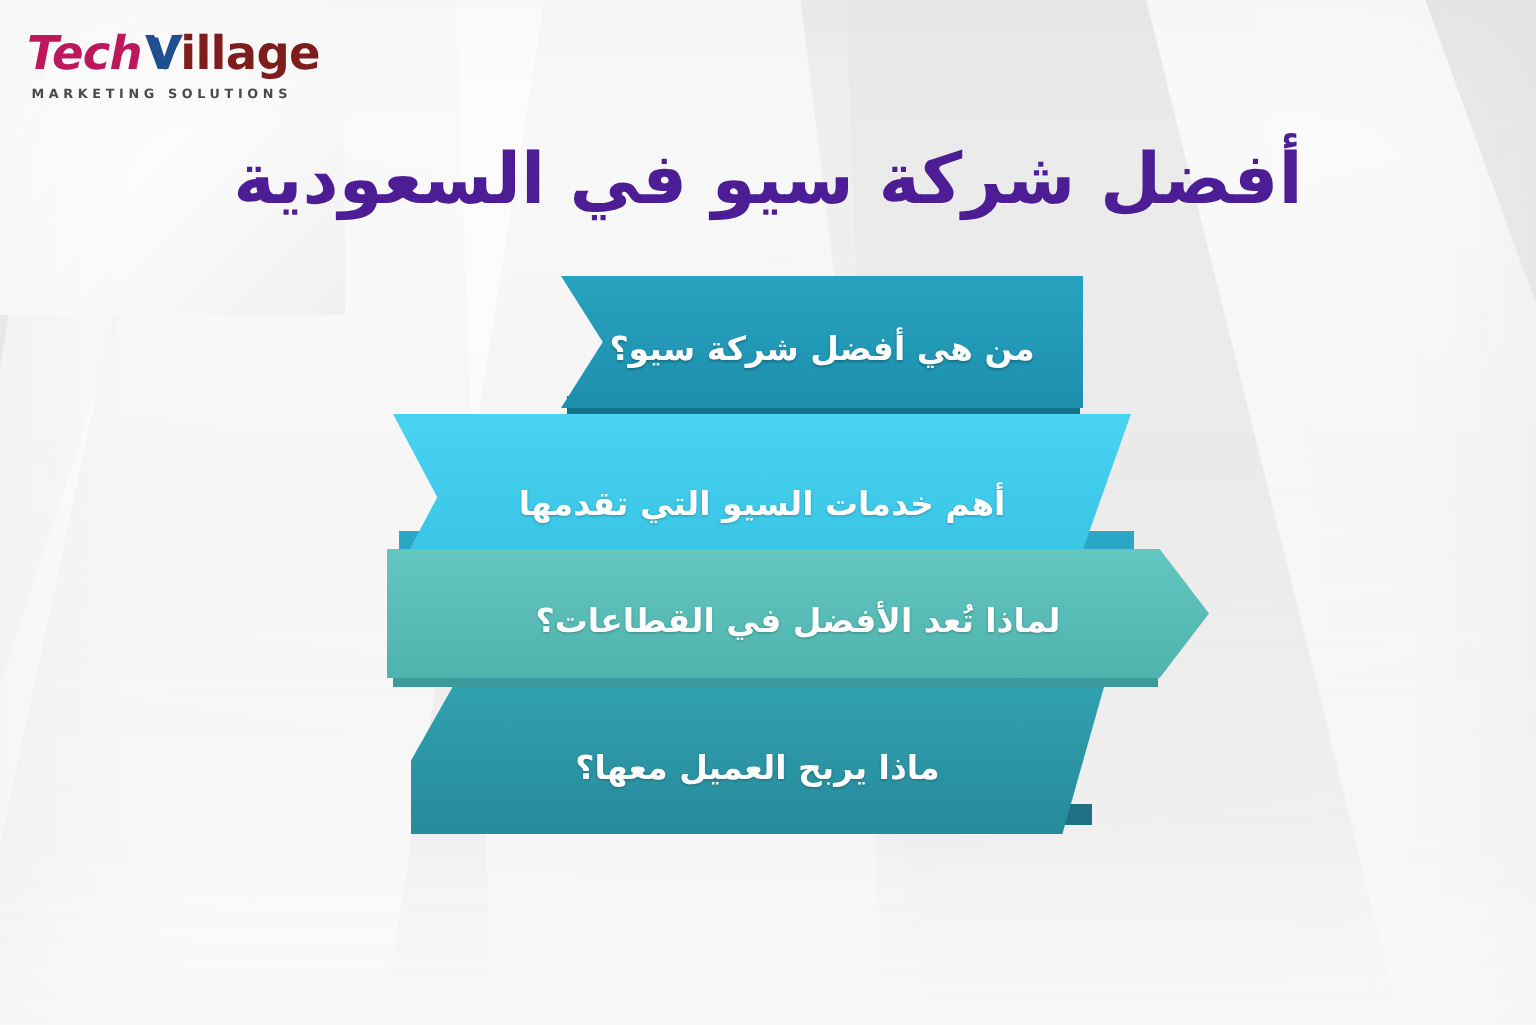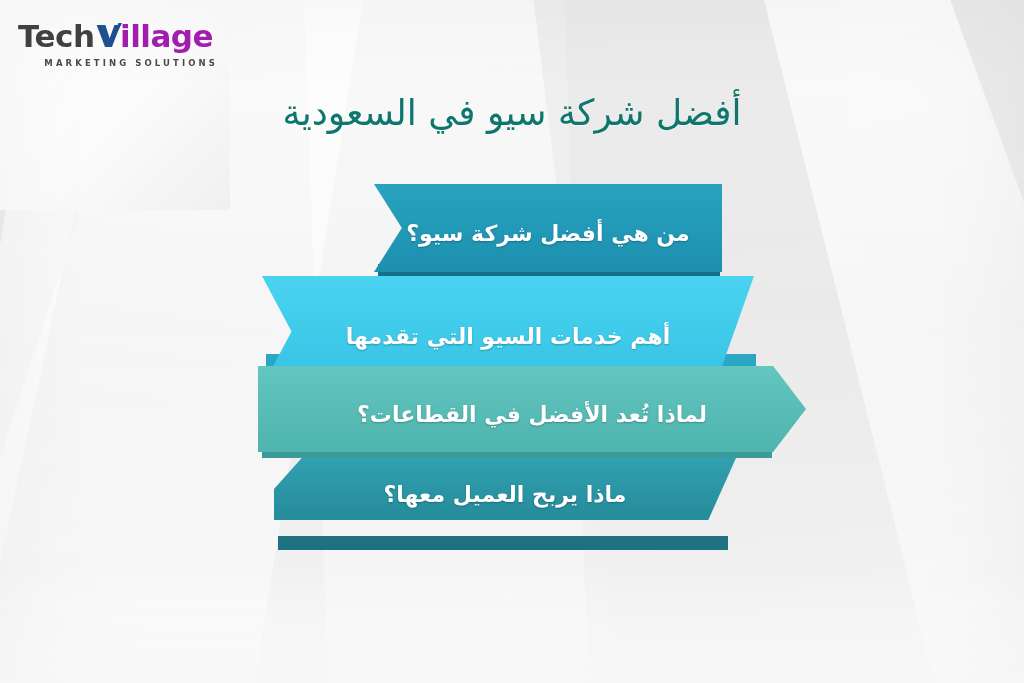--- a/index.html
+++ b/index.html
@@ -64,57 +64,57 @@
   .logo-wordmark {
     font-family: "DejaVu Sans", "Liberation Sans", sans-serif;
     font-size: 31px;
     font-weight: 700;
     letter-spacing: -0.5px;
     direction: ltr;
     text-align: left;
     line-height: 36px;
     white-space: nowrap;
   }
-  .logo-tech { color: #404040; }
+  .logo-tech { color: #be185d; font-style: italic; }
   .logo-v {
     color: #1f4f8f;
     position: relative;
     display: inline-block;
     padding-left: 2px;
   }
-  .logo-village { color: #a21caf; }
+  .logo-village { color: #7f1d1d; }
   .logo-check {
     position: absolute;
     left: 83px;
     top: 5px;
     width: 22px;
     height: 26px;
   }
   .logo-tag {
     direction: ltr;
-    text-align: right;
+    text-align: left;
     font-size: 8.5px;
     font-weight: 700;
     letter-spacing: 3.1px;
     color: #4a4a4a;
     margin-top: 4px;
     margin-left: 3px;
     white-space: nowrap;
   }
 
   
   #title {
     position: absolute;
     top: 92px;
     left: 0;
     right: 0;
     text-align: center;
-    font-size: 36px;
-    font-weight: 400;
-    color: #0f766e;
+    font-size: 47px;
+    font-weight: 700;
+    color: #4c1d95;
     direction: rtl;
     letter-spacing: 0;
     text-shadow: 0 1px 0 rgba(255,255,255,.6);
   }
 
   
   #funnel {
     position: absolute;
     left: 0;
     top: 178px;
@@ -187,21 +187,21 @@
     </div>
 
     <div class="tab" style="left:262px; top:266px; width:510px; background:#3a9b9a;"></div>
     <div class="band" style="left:258px; top:188px; width:548px; height:86px;
                 background:linear-gradient(180deg,#63c6c0,#4fb3ae);
                 clip-path: polygon(0% 0%, 94% 0%, 100% 50%, 94% 100%, 0% 100%);">
       <span class="band-label">لماذا تُعد الأفضل في القطاعات؟</span>
     </div>
 
     <div class="tab" style="left:278px; top:358px; width:450px; background:#1e7181;"></div>
-    <div class="band" style="left:274px; top:280px; width:462px; height:62px;
+    <div class="band" style="left:274px; top:280px; width:462px; height:98px;
                 background:linear-gradient(180deg,#31a0b0,#268b9b);
                 clip-path: polygon(6% 0%, 100% 0%, 94% 100%, 0% 100%, 0% 50%);">
       <span class="band-label">ماذا يربح العميل معها؟</span>
     </div>
 
   </div>
 
 </div>
 
 </body></html>

